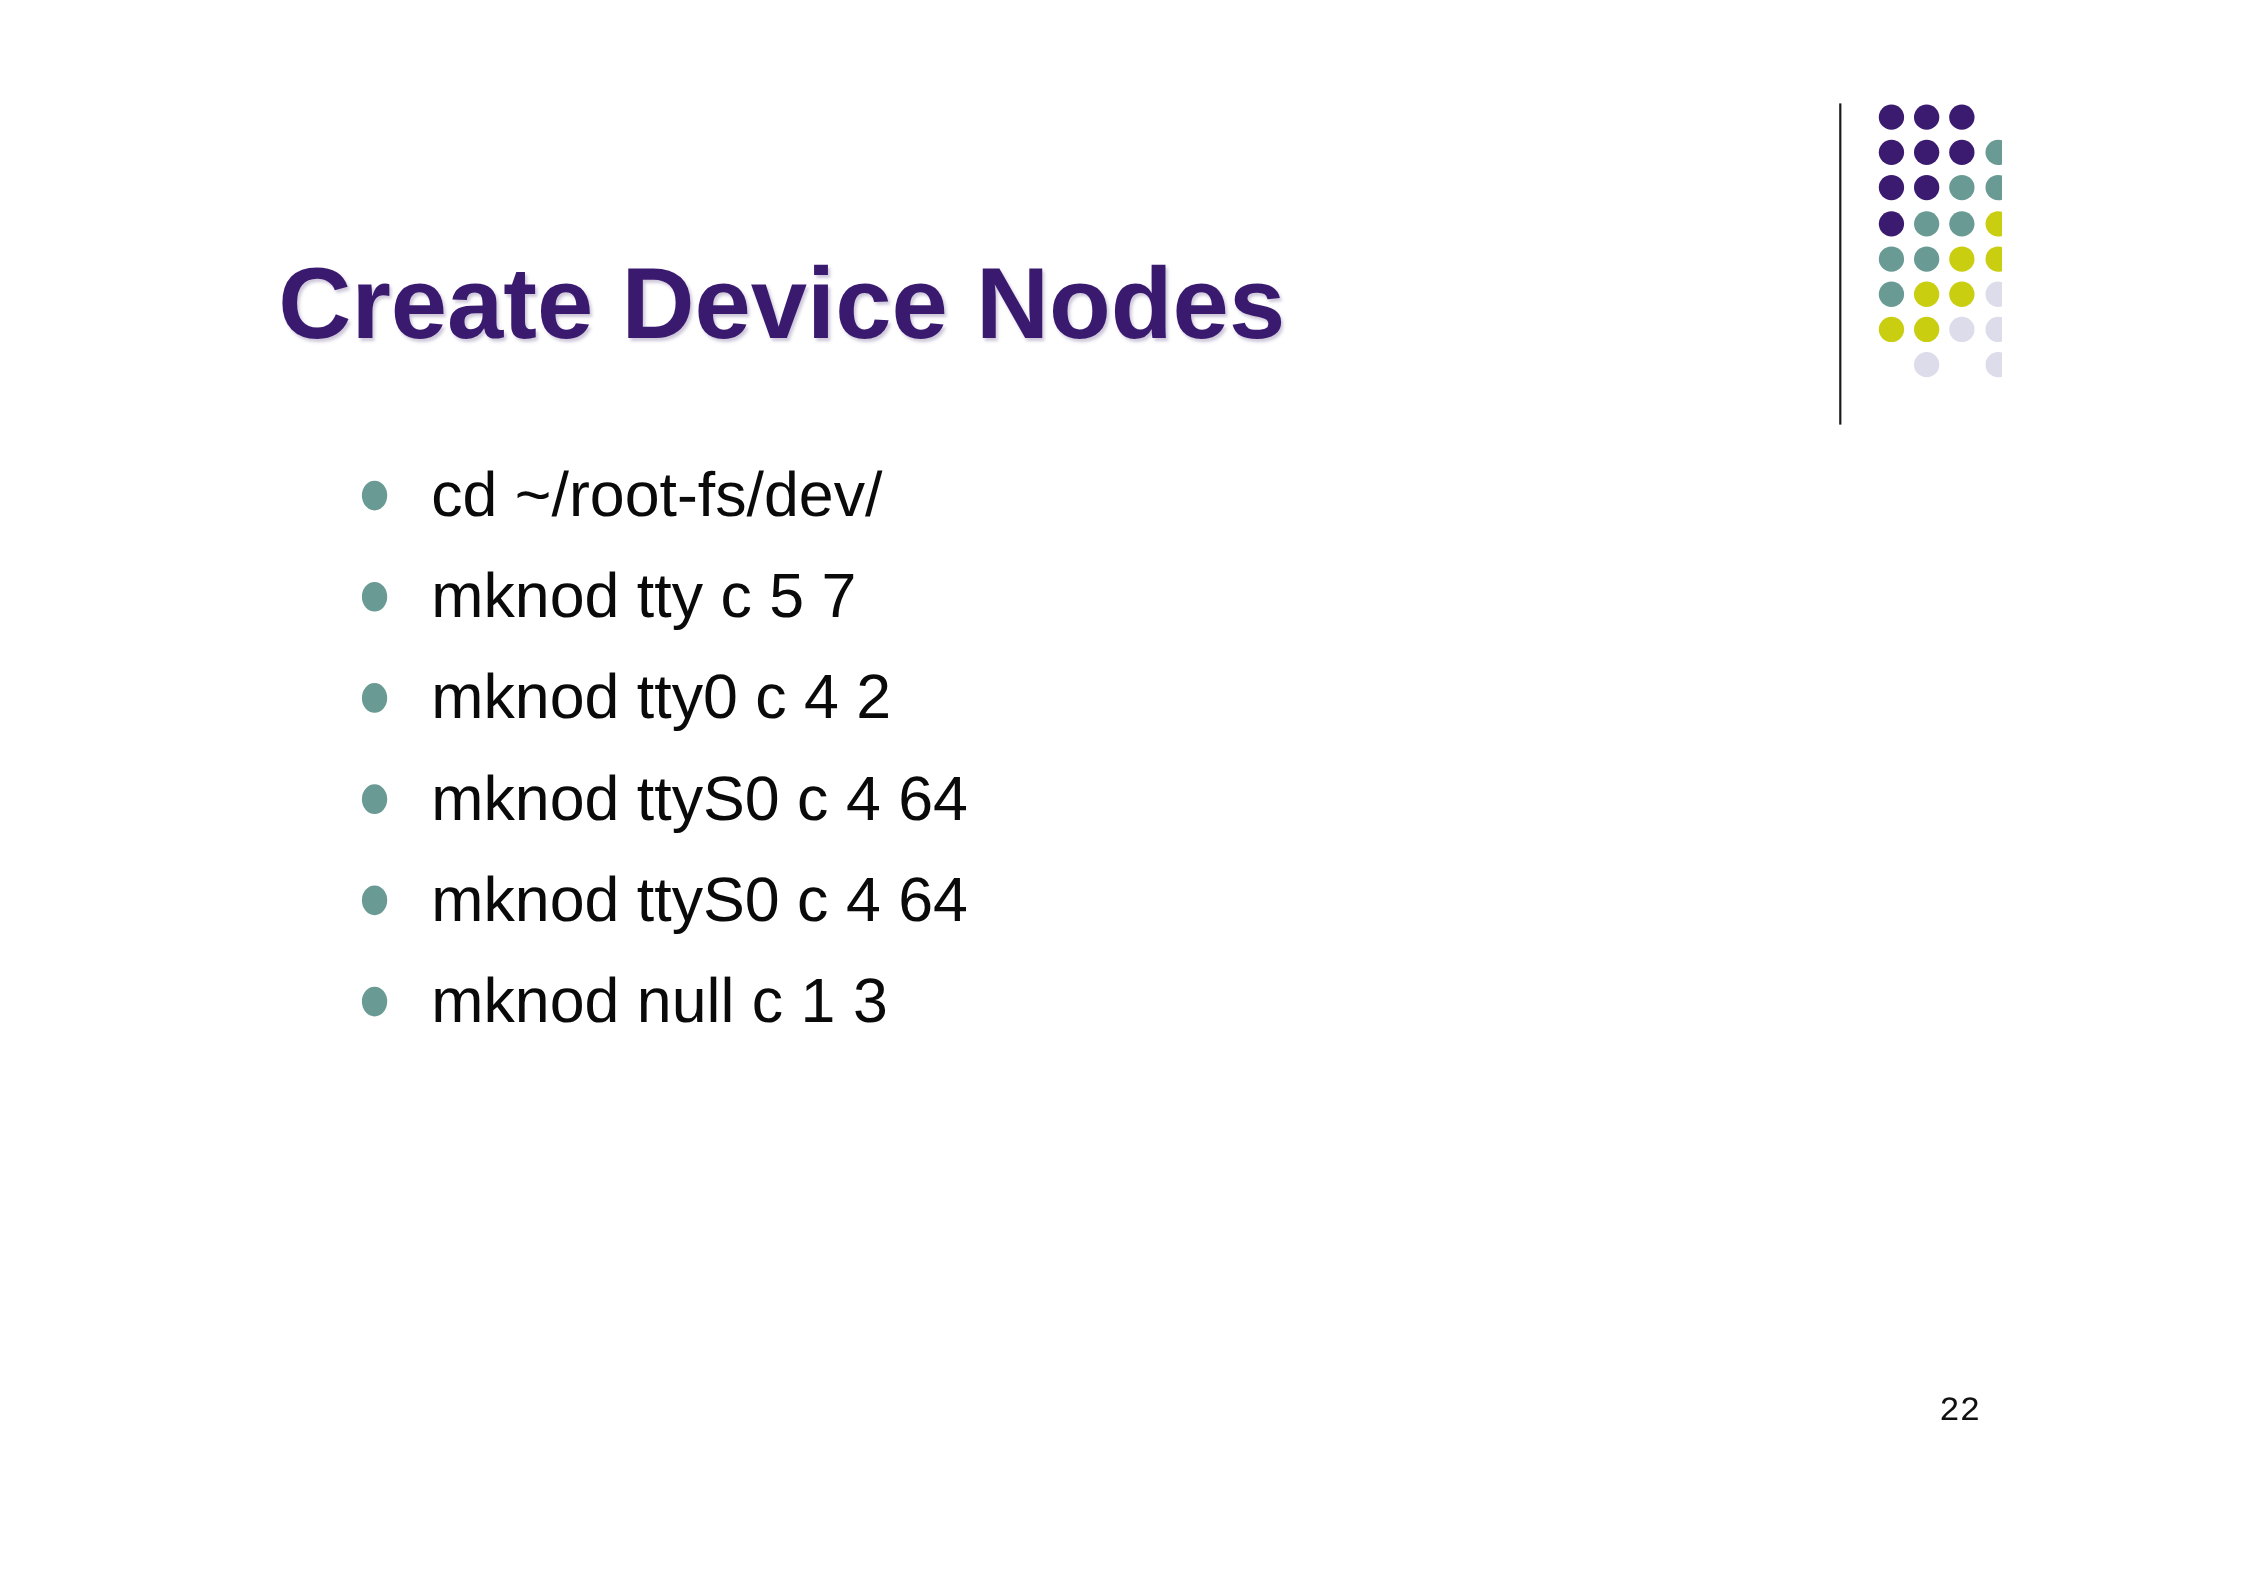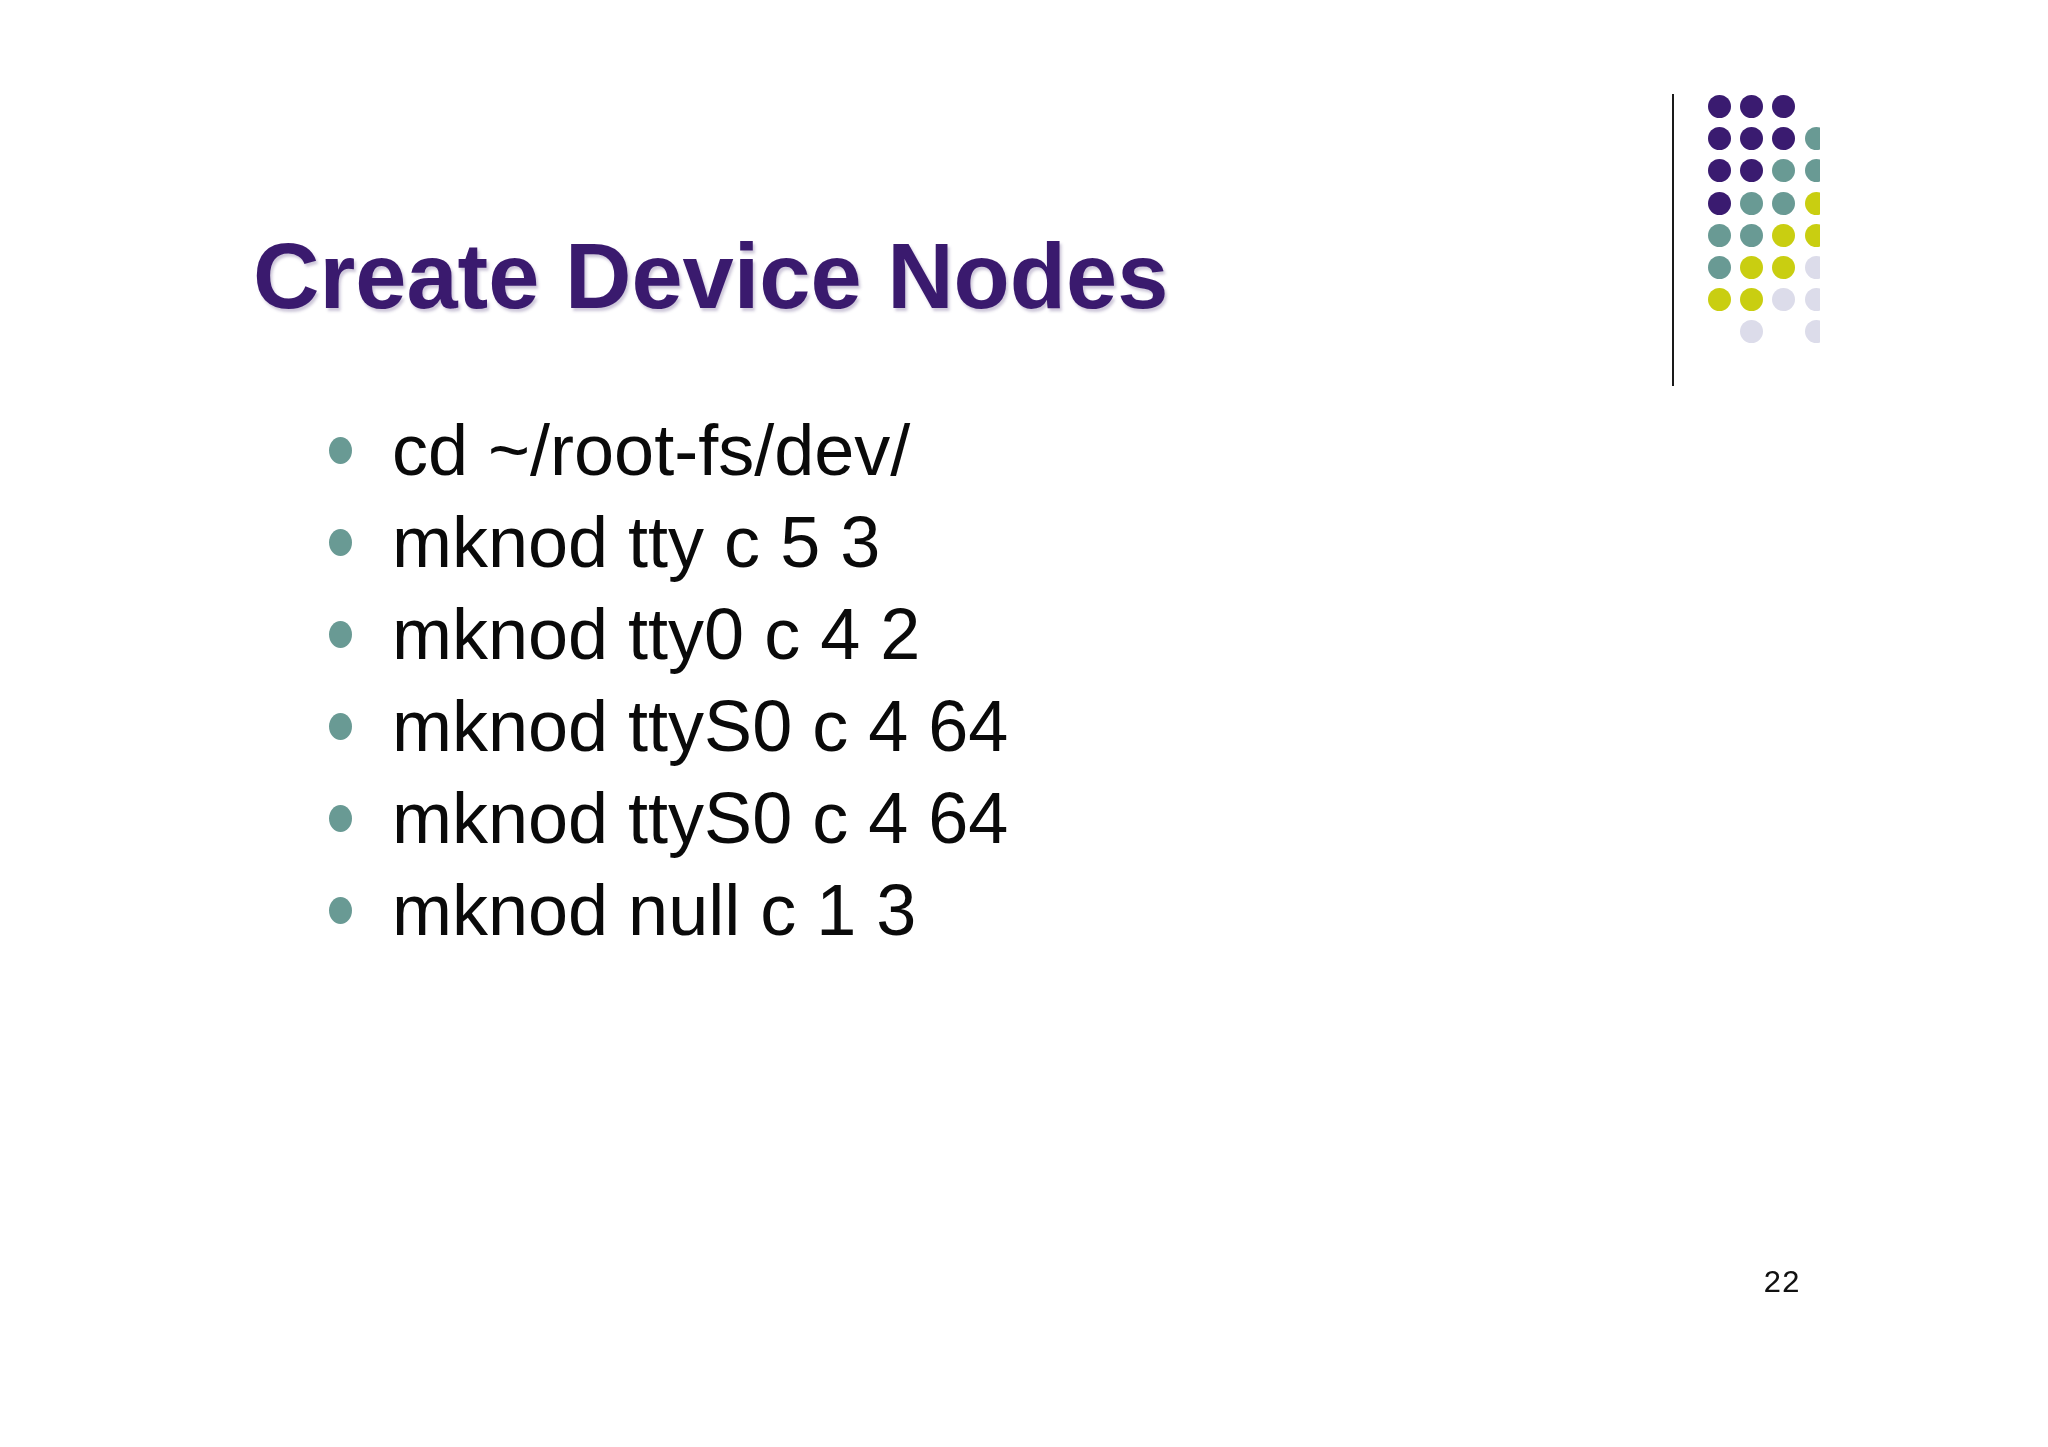--- a/index.html
+++ b/index.html
@@ -38,21 +38,21 @@
   }
   .bullet-marker {
     flex:0 0 auto;
     width:23px;
     height:27px;
     border-radius:50%;
     background: var(--color-bullet_marker, #699a94);
   }
   .bullet-text {
     margin-left:40px;
-    font-size:72px;
+    font-size:57px;
     color:#0a0a0a;
     white-space:pre;
   }
 
   .decoration { position:absolute; left:1672px; top:94px; width:210px; height:300px; }
   .divider-line {
     position:absolute; left:0; top:0;
     width:2px; height:292px;
     background: var(--color-divider_line, #1a1a1a);
   }
@@ -79,21 +79,21 @@
 
   <h1 class="slide-title">Create Device Nodes</h1>
 
   <div class="bullet-list">
       <div class="bullet-row">
         <span class="bullet-marker"></span>
         <span class="bullet-text">cd ~/root-fs/dev/</span>
       </div>
       <div class="bullet-row">
         <span class="bullet-marker"></span>
-        <span class="bullet-text">mknod tty c 5 3</span>
+        <span class="bullet-text">mknod tty c 5 7</span>
       </div>
       <div class="bullet-row">
         <span class="bullet-marker"></span>
         <span class="bullet-text">mknod tty0 c 4 2</span>
       </div>
       <div class="bullet-row">
         <span class="bullet-marker"></span>
         <span class="bullet-text">mknod ttyS0 c 4 64</span>
       </div>
       <div class="bullet-row">

